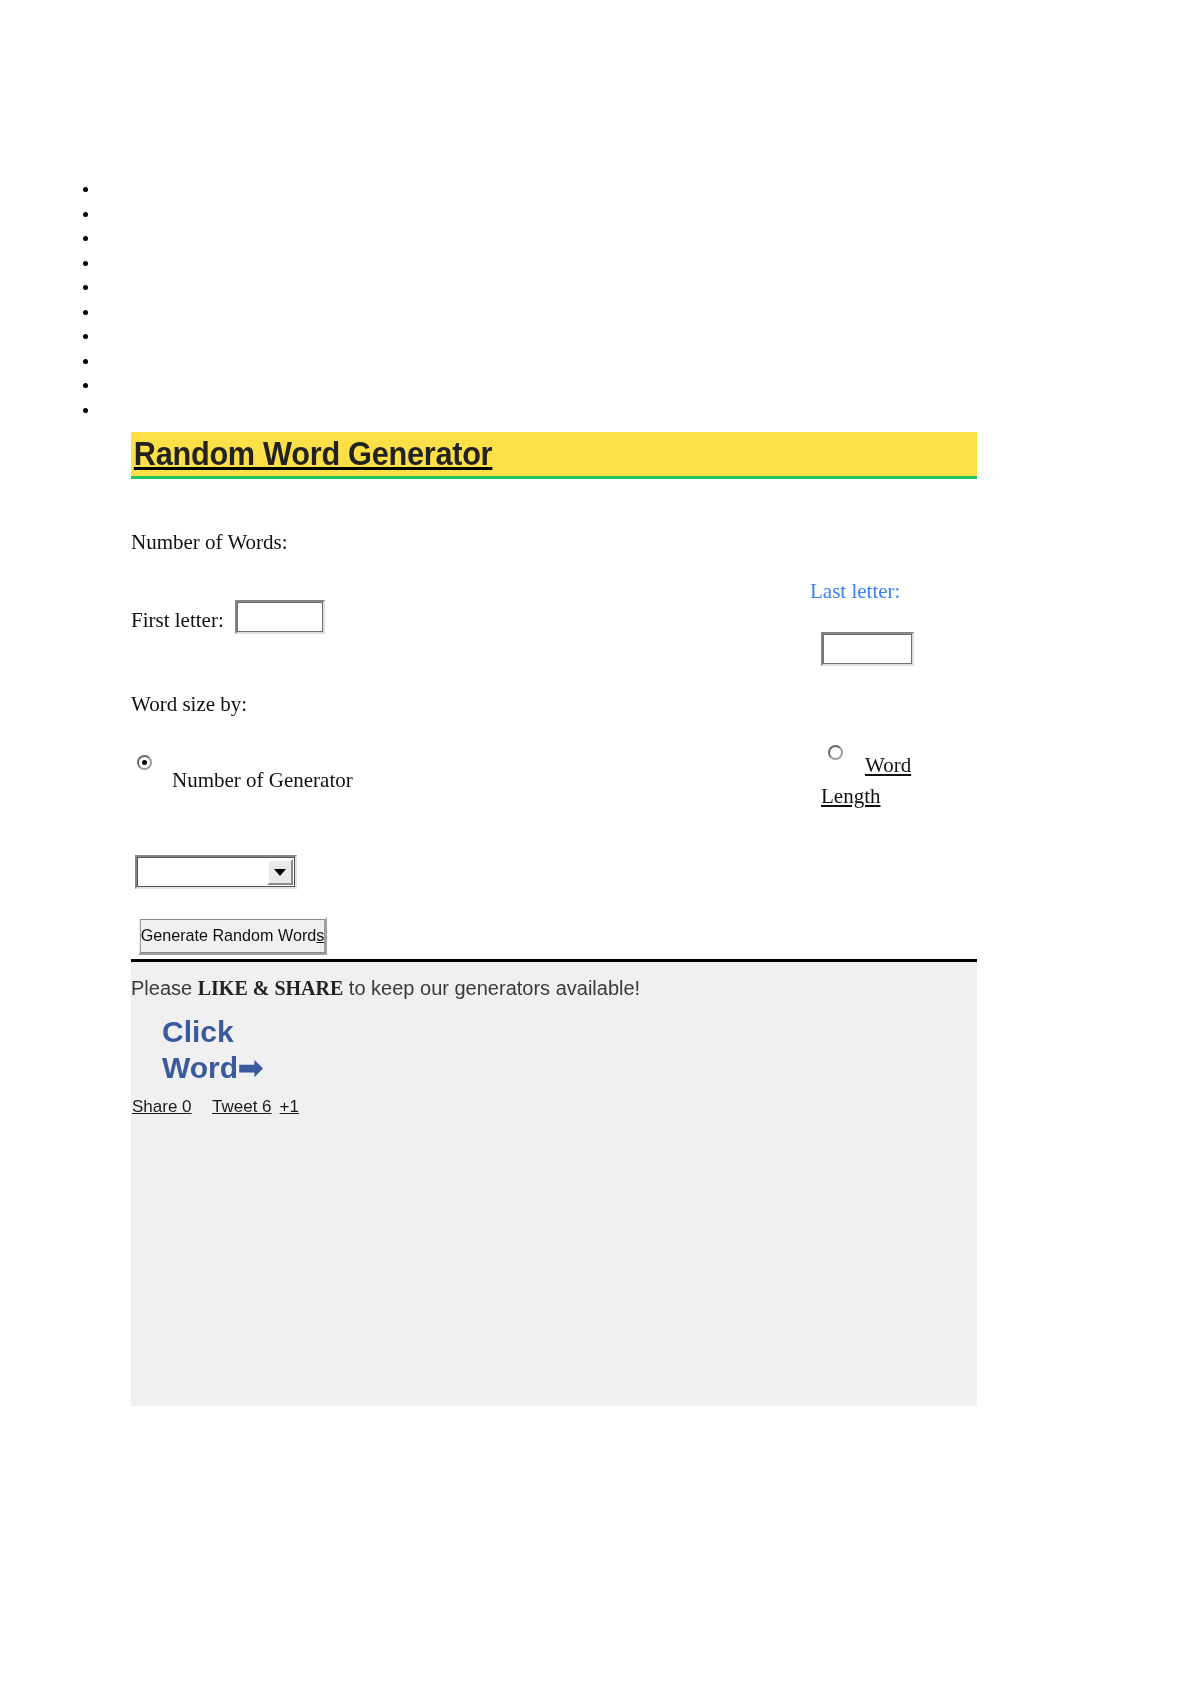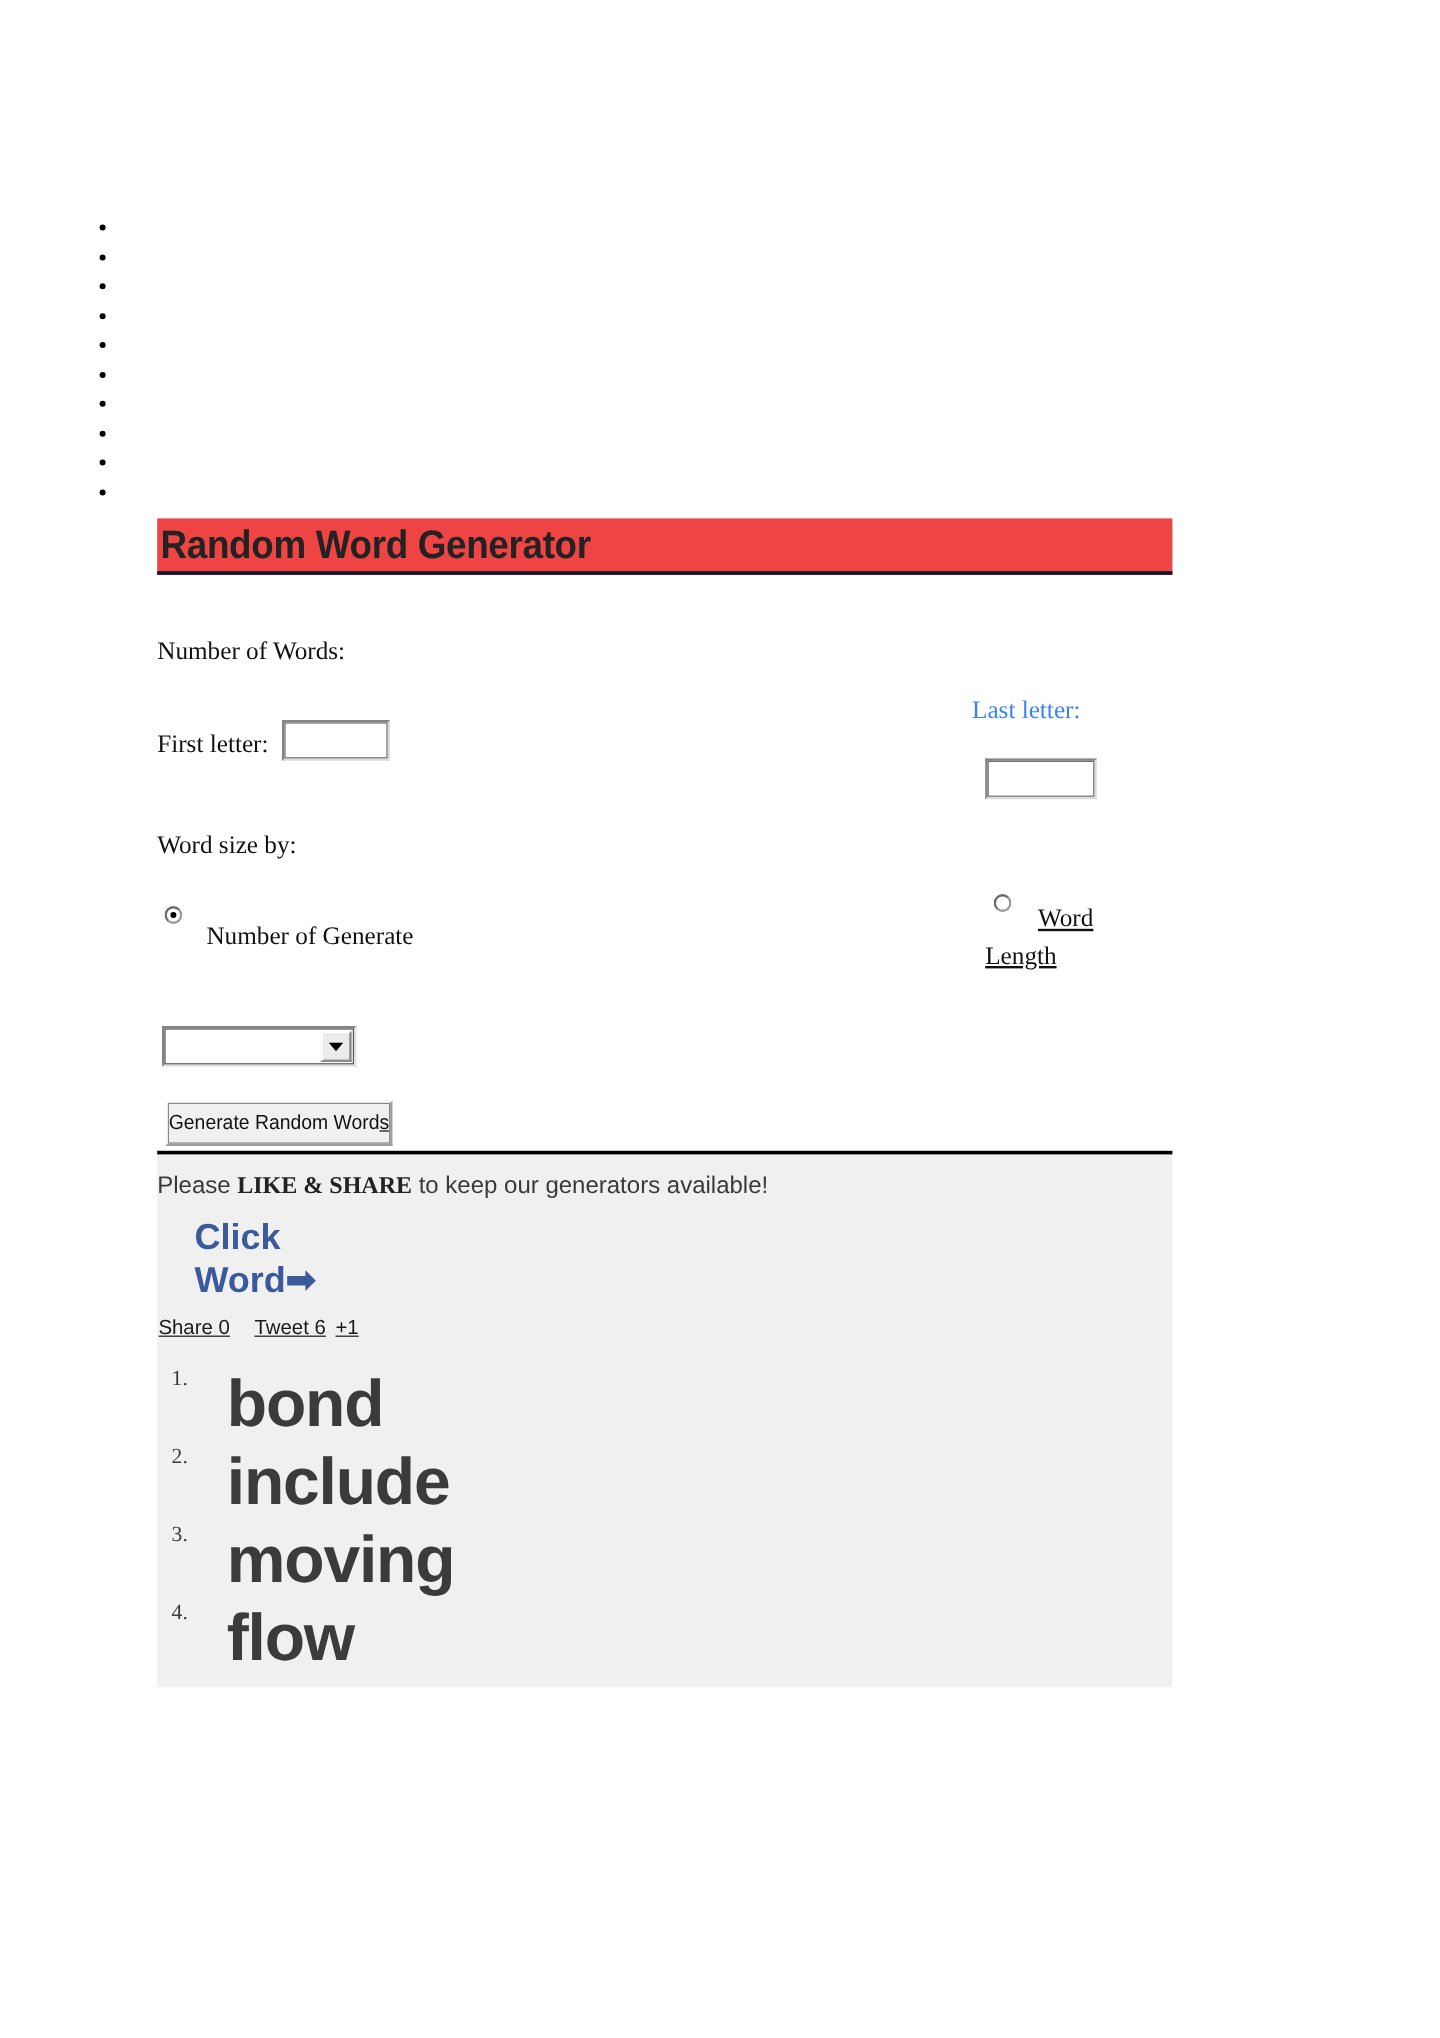--- a/index.html
+++ b/index.html
@@ -39,23 +39,24 @@
     text-decoration: none;
   }
 
   
   .heading-band {
     position: absolute;
     left: 131px;
     top: 432px;
     width: 846px;
     height: 44px;
-    background: #ef4444;
-    border-bottom: 3px solid #0f172a;
+    background: #fde047;
+    border-bottom: 3px solid #22c55e;
     box-sizing: content-box;
+    text-decoration: underline;
   }
   .heading-band h1 {
     margin: 0;
     padding: 0 0 0 3px;
     font-family: "Liberation Sans Narrow", "Liberation Sans", sans-serif;
     font-size: 33px;
     font-weight: bold;
     line-height: 44px;
     letter-spacing: -0.3px;
     color: #222222;
@@ -367,21 +368,21 @@
 
   <input class="txt-input inp-first-letter" type="text" value="" style="">
 
   <div class="lbl-last-letter">Last letter:</div>
 
   <input class="txt-input inp-last-letter" type="text" value="" style="">
 
   <div class="field-label lbl-word-size-by">Word size by:</div>
 
   <span class="radio checked radio-syllables"></span>
-  <div class="lbl-syllables">Number of Generate</div>
+  <div class="lbl-syllables">Number of Generator</div>
 
   <span class="radio radio-wordlength"></span>
   <div class="lbl-word-length">Word Length</div>
 
   <div class="select-box">
     <span class="sel-value"></span>
     <span class="sel-arrow-btn"></span>
   </div>
 
   <div class="generate-btn"><span>Generate Random Word</span><u>s</u></div>
@@ -395,19 +396,13 @@
     <span>Click</span><br>
     <span>Word</span><span class="arrow">➡</span>
   </div>
 
   <div class="share-buttons">
     <span class="sbtn clipped">Share 0</span>
     <span class="sbtn">Tweet 6</span>
     <span class="sbtn">+1</span>
   </div>
 
-  <ol class="word-list">
-    <li><span class="w">bond</span></li>
-    <li><span class="w">include</span></li>
-    <li><span class="w">moving</span></li>
-    <li><span class="w">flow</span></li>
-  </ol>
 </div>
 
 </body></html>

